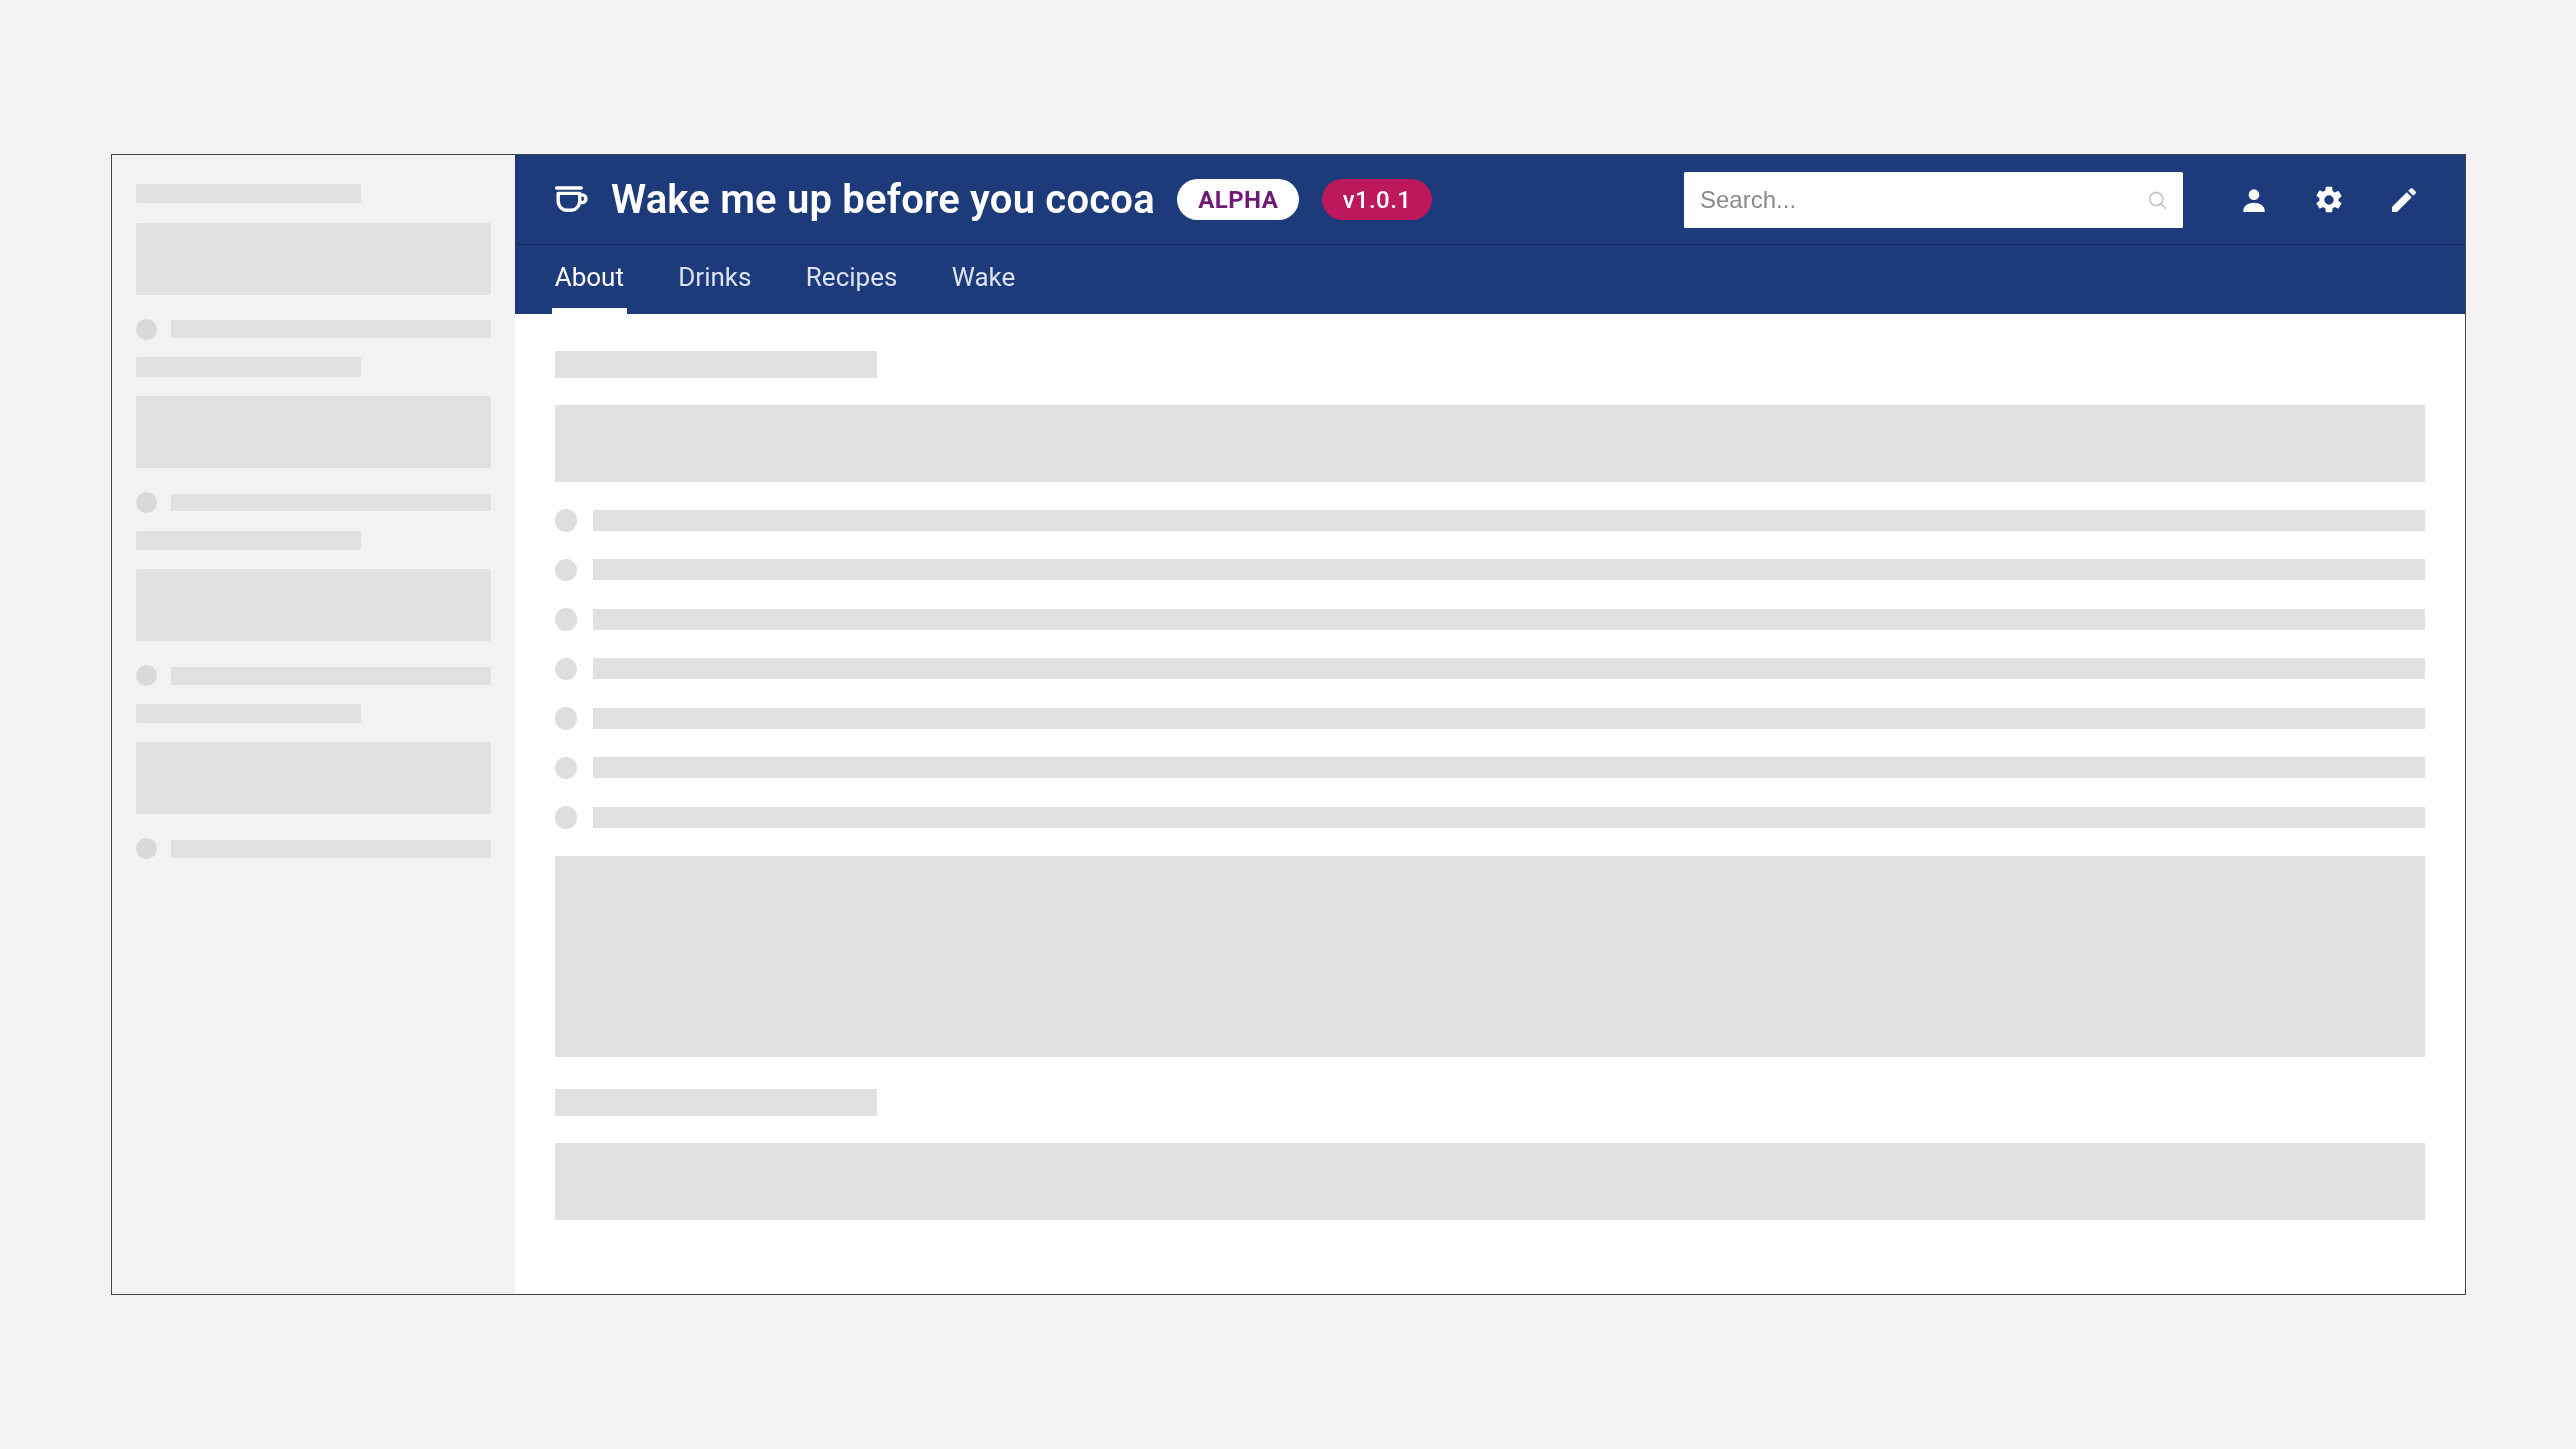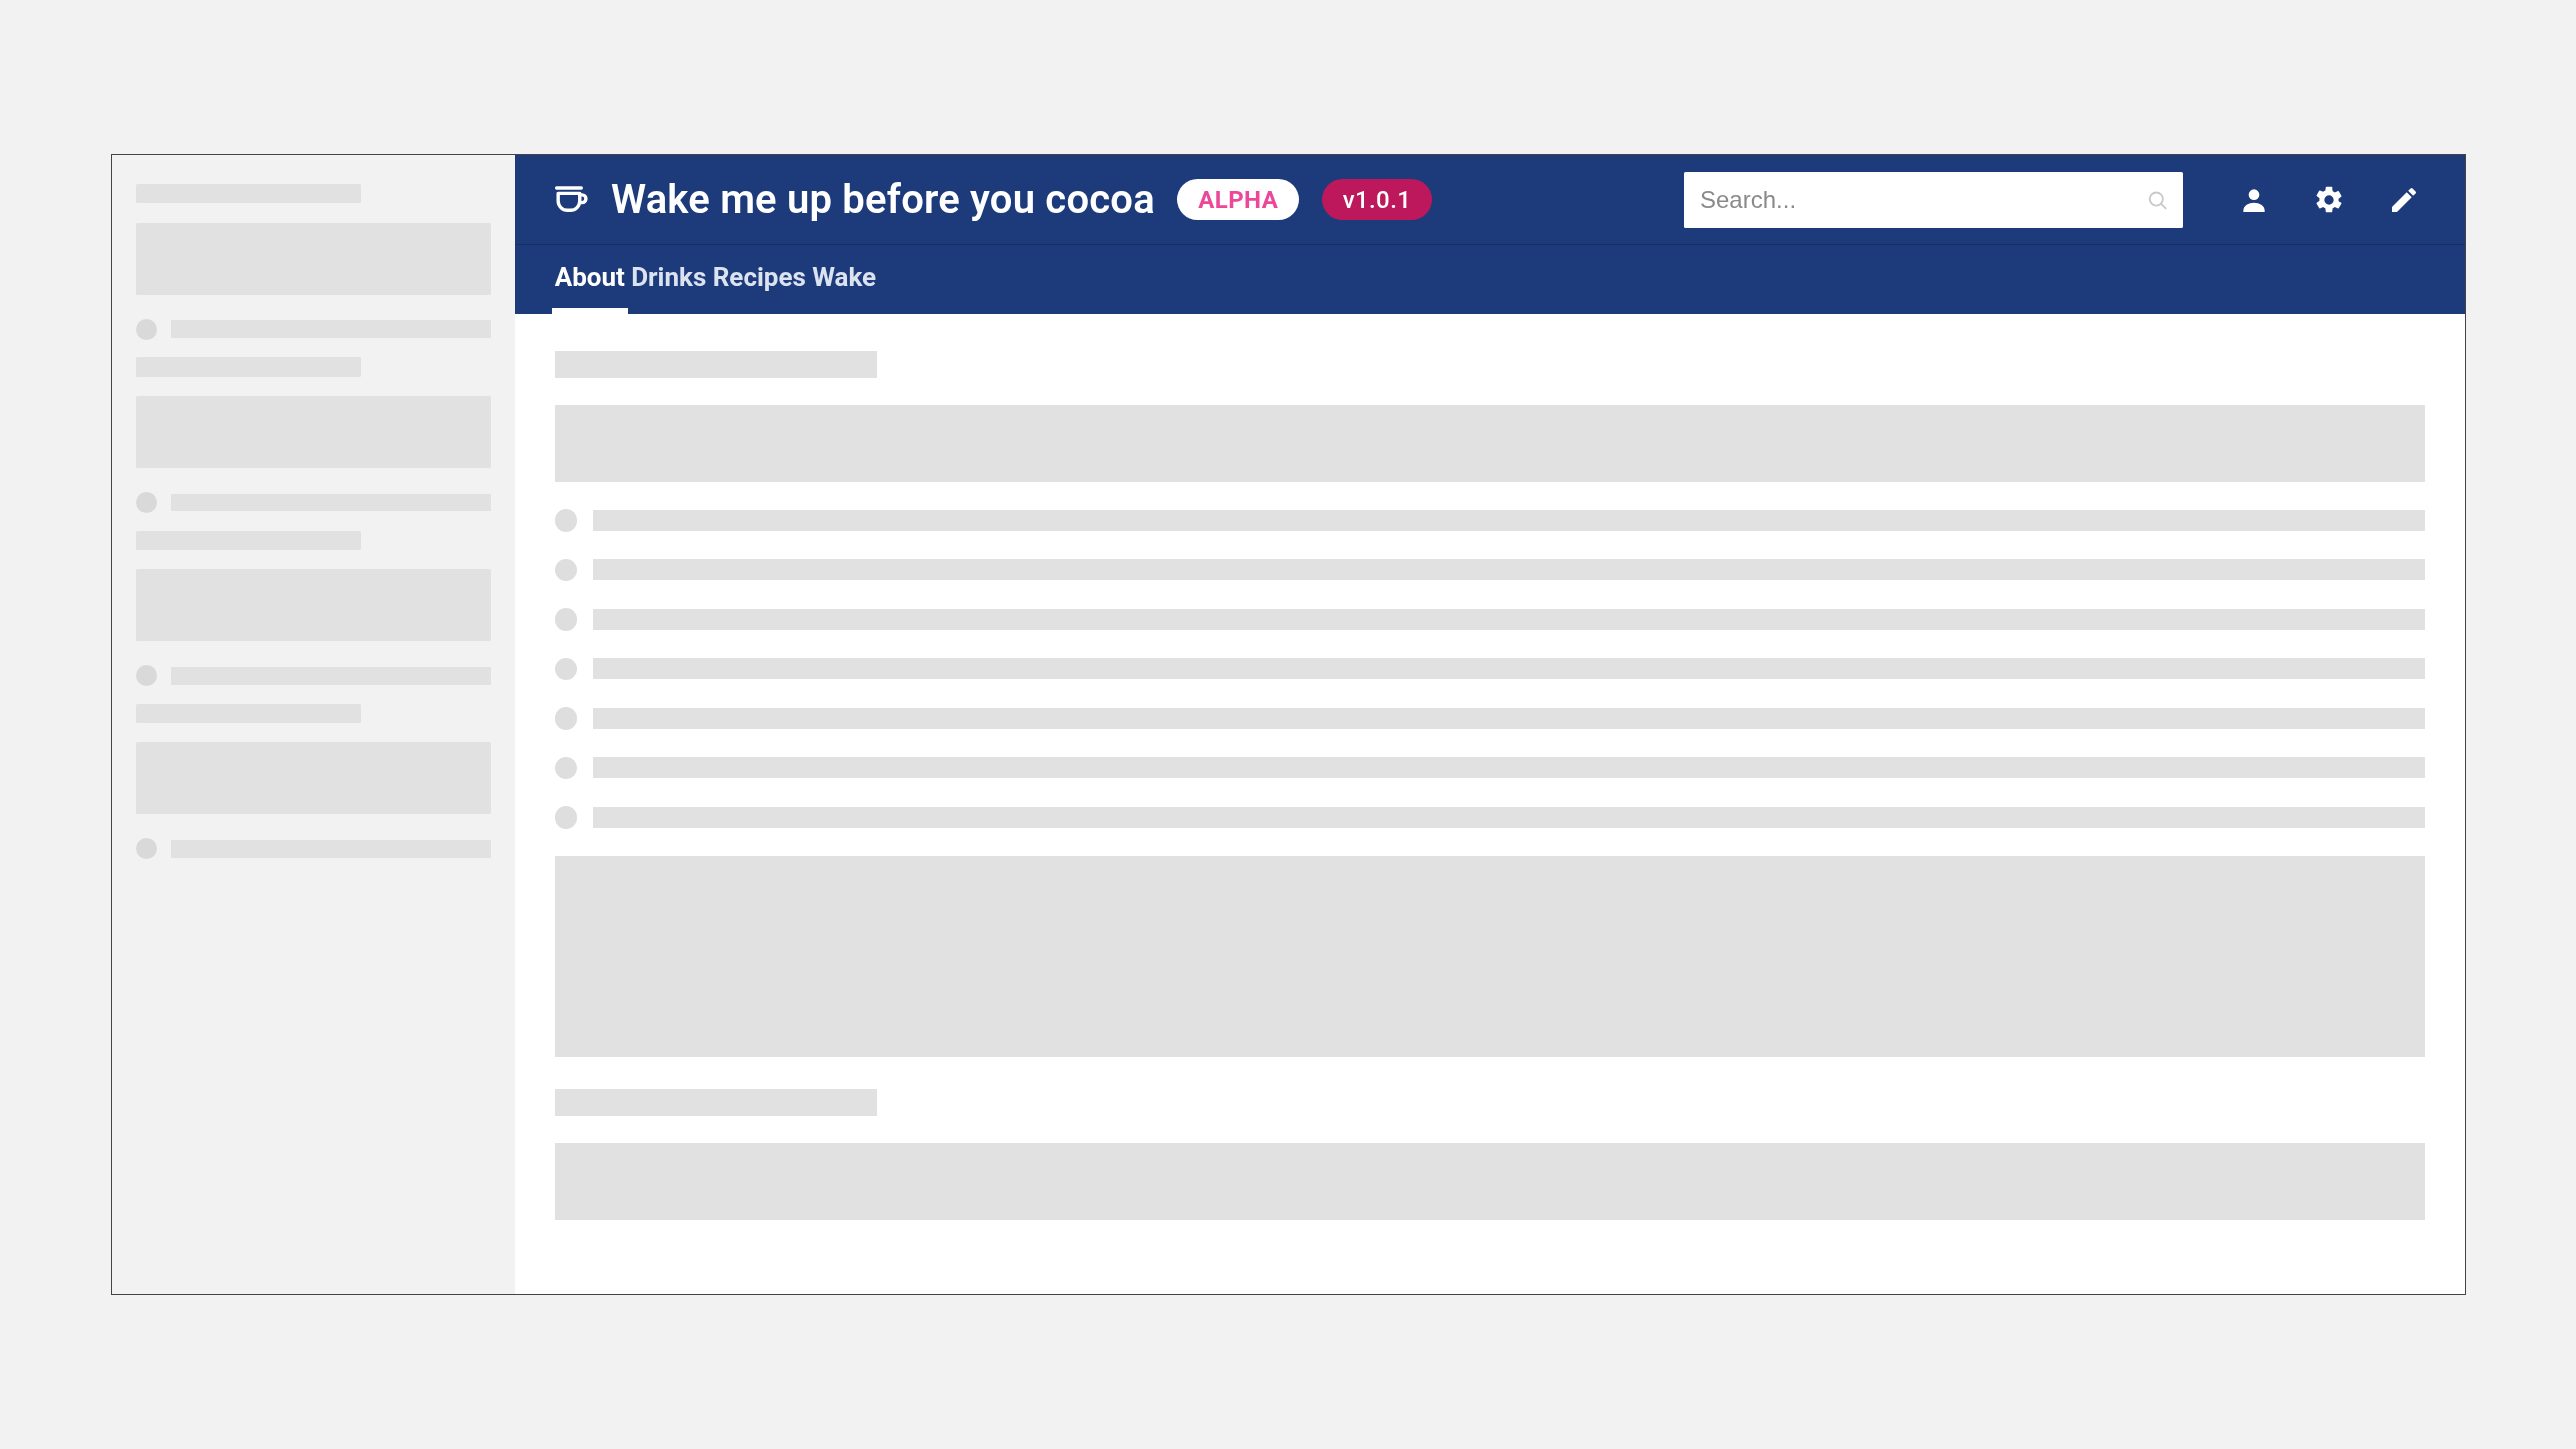--- a/index.html
+++ b/index.html
@@ -62,21 +62,21 @@
     font-weight: 600;
     letter-spacing: 0.2px;
   }
   .badge {
     border-radius: 804px;
     padding: 6.4px 21px;
     font-size: 24px;
     font-weight: 700;
     letter-spacing: 0.4px;
   }
-  .badge-alpha { background: #fff; color: #ec4899; }
+  .badge-alpha { background: #fff; color: #701a75; }
   .badge-version { background: #be185d; color: #fff; font-weight: 500; }
   .header-spacer { flex: 1; }
   .search-wrap {
     position: relative;
     width: 499px;
   }
   .search-input {
     width: 100%;
     height: 56px;
     border: none;
@@ -100,23 +100,23 @@
     display: flex; align-items: center; justify-content: center;
     cursor: pointer;
     color: #fff;
   }
   .icon-btn svg { width: 32px; height: 32px; display: block; }
   .icon-group { display: flex; gap: 27px; margin-left: 24px; }
 
   
   .header-tabs {
     display: flex;
+    gap: 48px;
     padding: 0 37px;
     height: 69px;
-    font-weight: bold;
   }
   .tab {
     display: flex;
     align-items: center;
     height: 100%;
     font-size: 26px;
     color: #dbe2f0;
     cursor: pointer;
     border-bottom: 6.4px solid transparent;
     padding: 0 3.2px;

